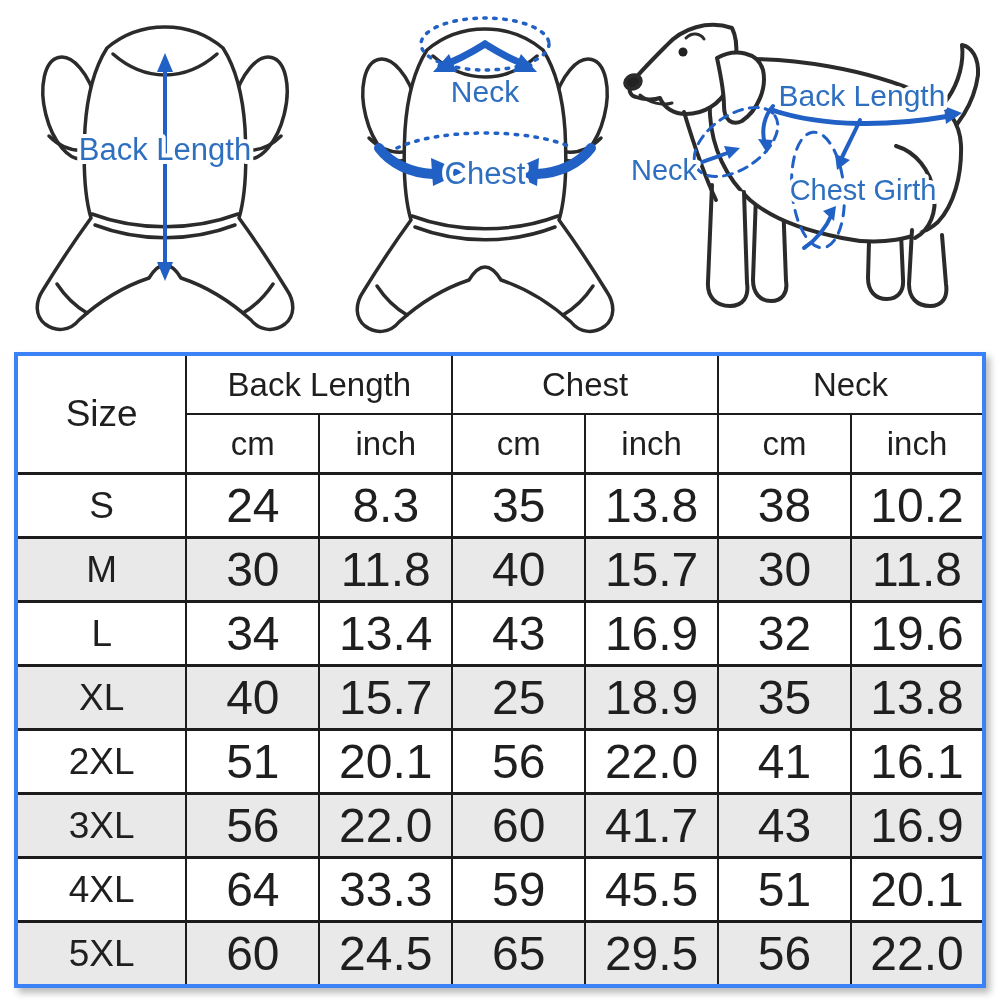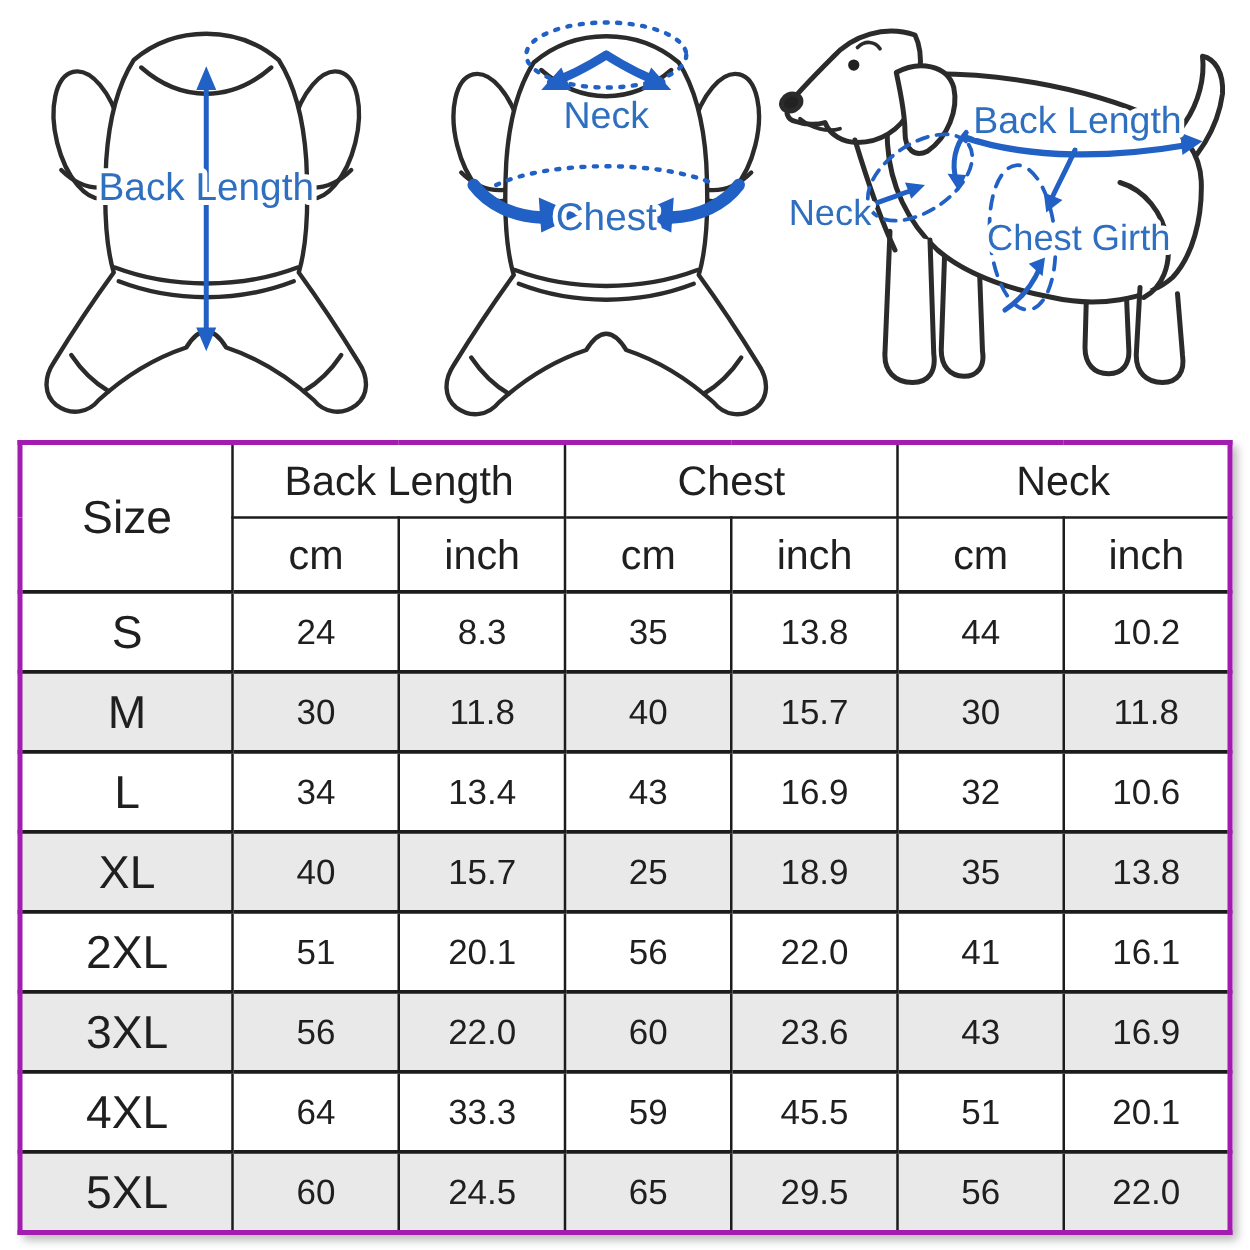--- a/index.html
+++ b/index.html
@@ -9,28 +9,28 @@
   .diagrams svg{position:absolute;top:0;}
   svg text{font-family:"Liberation Sans",sans-serif;}
   .lbl{paint-order:stroke;stroke:#ffffff;stroke-width:8px;stroke-linejoin:round;
        fill:#2e6fc0;font-weight:400;}
   .ink{stroke:#2b2b2b;stroke-linecap:round;stroke-linejoin:round;}
   .blue{stroke:#2160c4;fill:none;stroke-linecap:round;}
   .bluefill{fill:#2160c4;stroke:none;}
 
   .tablewrap{position:absolute;left:14px;top:352px;width:972px;}
   table.size-table{width:100%;border-collapse:collapse;table-layout:fixed;
-        border:4px solid #a21caf;background:#ffffff;
+        border:4px solid #3b82f6;background:#ffffff;
         box-shadow:4px 5px 7px rgba(0,0,0,0.28);}
   table.size-table th,table.size-table td{
         border:2px solid #1c1c1c;text-align:center;vertical-align:middle;
         color:#1f1f1f;font-weight:400;padding:0;}
   table.size-table thead th{height:57px;font-size:33px;}
   table.size-table thead th.corner{font-size:37px;}
-  table.size-table tbody td{height:61px;font-size:28px;border-top-width:3px;}
+  table.size-table tbody td{height:61px;font-size:48px;border-top-width:3px;}
   table.size-table tbody td.sizecol{font-size:37px;}
   table.size-table tr.shade td{background:#e9e9e9;}
   col.c-size{width:17.6%;}
   col.c-val{width:13.733%;}
 </style>
 </head>
 <body>
 
 <div class="page">
 
@@ -161,40 +161,40 @@
           <th>inch</th>
         </tr>
       </thead>
       <tbody>
         <tr>
           <td class="sizecol">S</td>
           <td>24</td>
           <td>8.3</td>
           <td>35</td>
           <td>13.8</td>
-          <td>44</td>
+          <td>38</td>
           <td>10.2</td>
         </tr>
         <tr class="shade">
           <td class="sizecol">M</td>
           <td>30</td>
           <td>11.8</td>
           <td>40</td>
           <td>15.7</td>
           <td>30</td>
           <td>11.8</td>
         </tr>
         <tr>
           <td class="sizecol">L</td>
           <td>34</td>
           <td>13.4</td>
           <td>43</td>
           <td>16.9</td>
           <td>32</td>
-          <td>10.6</td>
+          <td>19.6</td>
         </tr>
         <tr class="shade">
           <td class="sizecol">XL</td>
           <td>40</td>
           <td>15.7</td>
           <td>25</td>
           <td>18.9</td>
           <td>35</td>
           <td>13.8</td>
         </tr>
@@ -205,21 +205,21 @@
           <td>56</td>
           <td>22.0</td>
           <td>41</td>
           <td>16.1</td>
         </tr>
         <tr class="shade">
           <td class="sizecol">3XL</td>
           <td>56</td>
           <td>22.0</td>
           <td>60</td>
-          <td>23.6</td>
+          <td>41.7</td>
           <td>43</td>
           <td>16.9</td>
         </tr>
         <tr>
           <td class="sizecol">4XL</td>
           <td>64</td>
           <td>33.3</td>
           <td>59</td>
           <td>45.5</td>
           <td>51</td>

